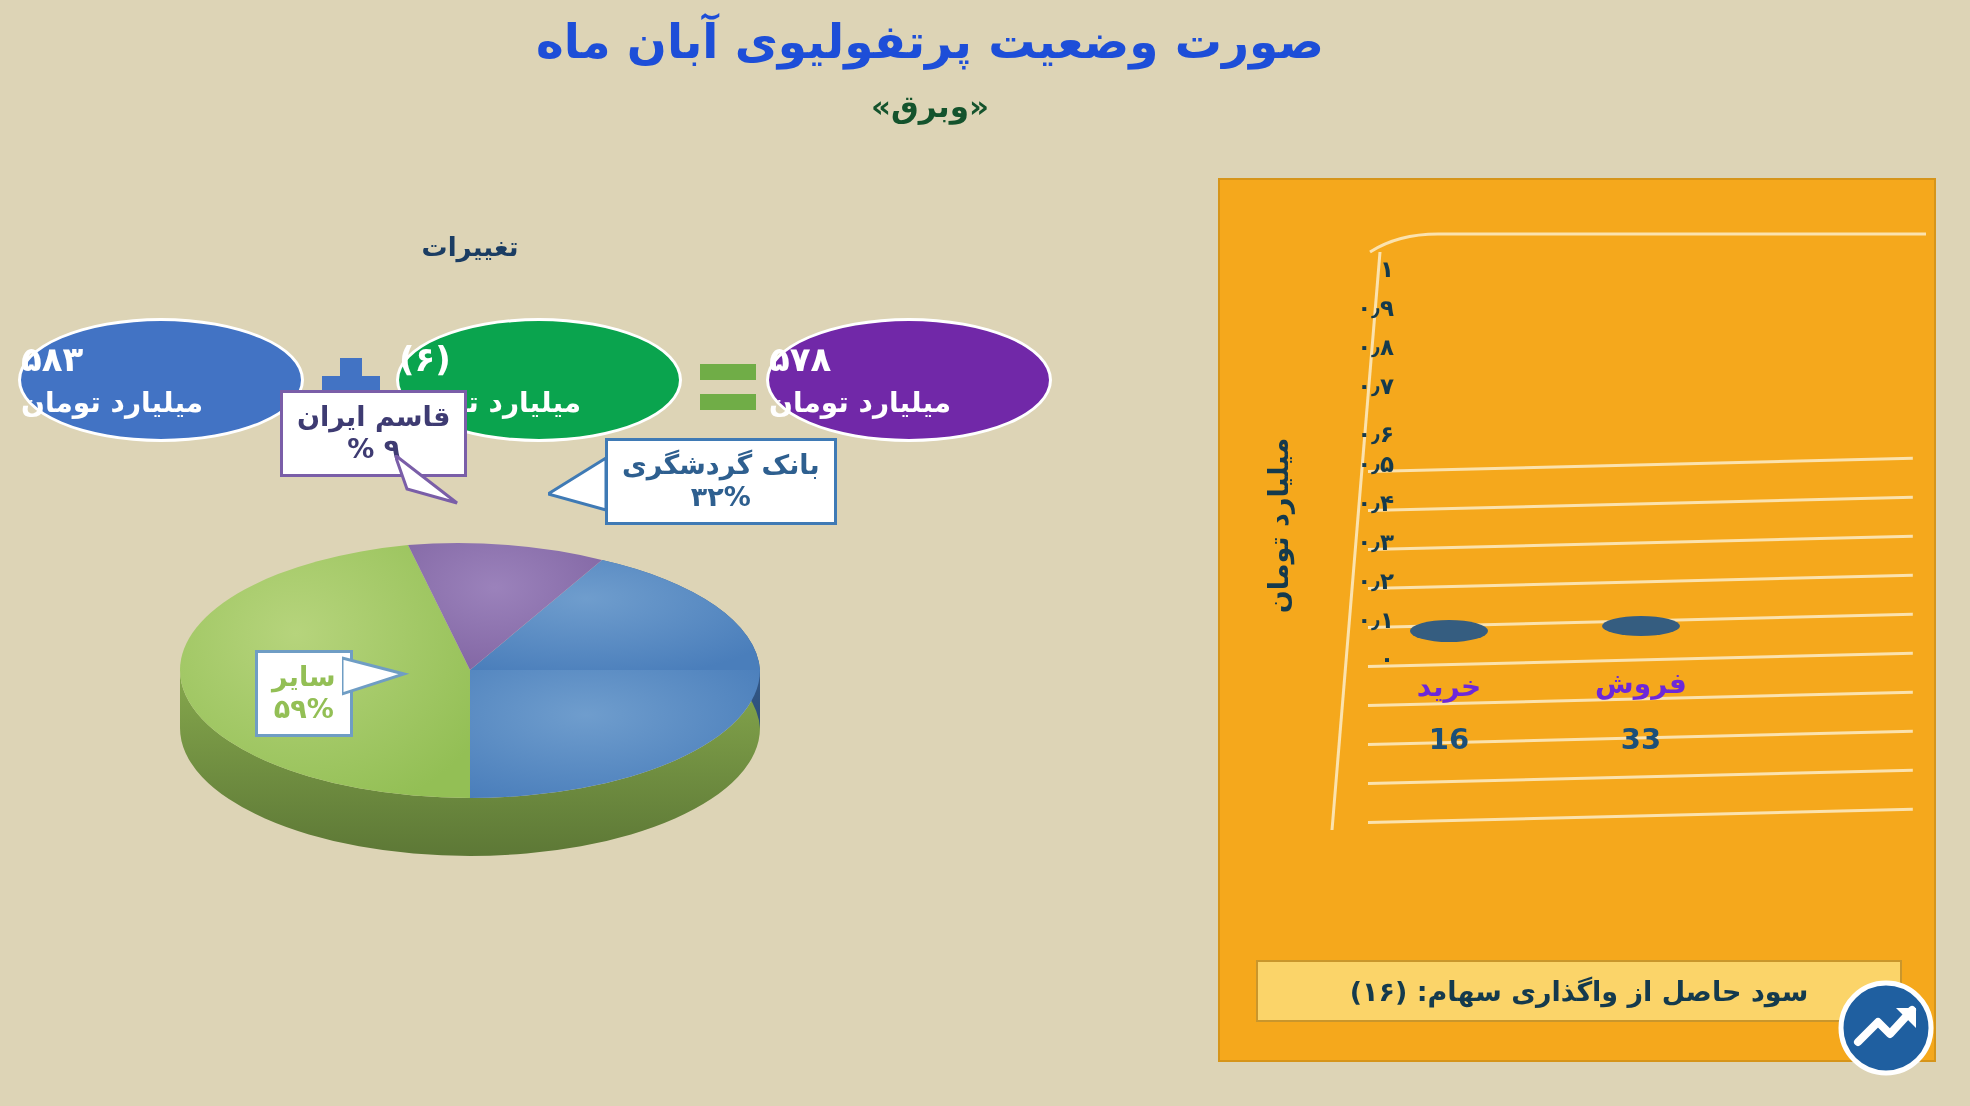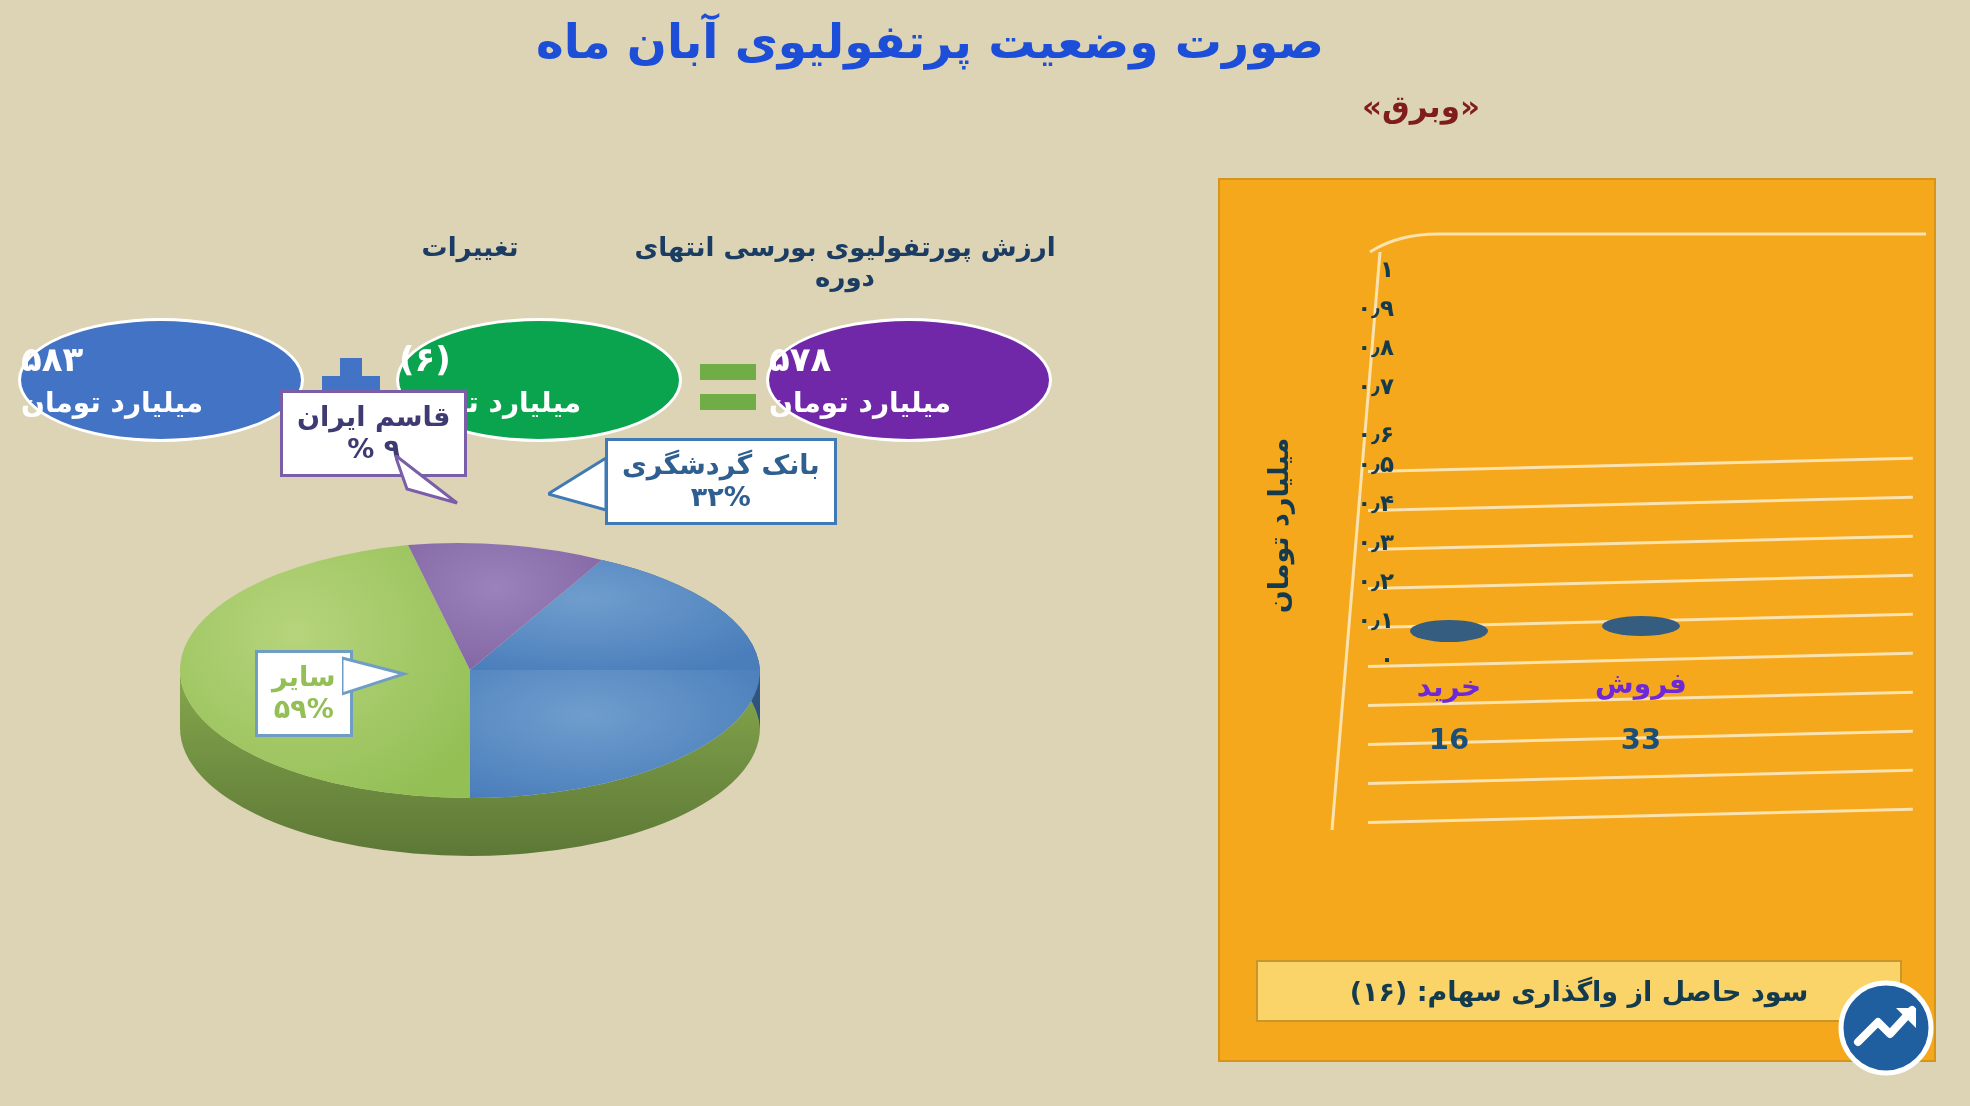--- a/index.html
+++ b/index.html
@@ -22,21 +22,21 @@
   }
 
   
   #main-title {
     position: absolute; left: 380px; top: 14px; width: 1100px;
     text-align: center; color: #1d4ed8; font-size: 47px; font-weight: bold;
     direction: rtl;
   }
   #sub-title {
     position: absolute; left: 380px; top: 88px; width: 1100px;
-    text-align: right; color: #7f1d1d; font-size: 31px; font-weight: bold;
+    text-align: center; color: #14532d; font-size: 31px; font-weight: bold;
     direction: rtl;
   }
 
   
   .col-head {
     position: absolute; color: #1b3d63; font-size: 26px; font-weight: bold;
     direction: rtl; text-align: center;
   }
   #head-end    { left: 620px; top: 232px; width: 450px; }
   #head-change { left: 370px; top: 232px; width: 200px; }
@@ -121,21 +121,20 @@
 </style>
 </head>
 <body>
 
 <div id="root">
 
 
   <div id="main-title">صورت وضعیت پرتفولیوی آبان ماه</div>
   <div id="sub-title">«وبرق»</div>
 
-  <div class="col-head" id="head-end">ارزش پورتفولیوی بورسی انتهای دوره</div>
   <div class="col-head" id="head-change">تغییرات</div>
 
   <div class="bubble" id="bubble-start">
     <div class="num">۵۸۳</div>
     <div class="unit">میلیارد تومان</div>
   </div>
 
   <div id="op-plus">
     <div class="b1"></div>
       <div class="b2"></div>

